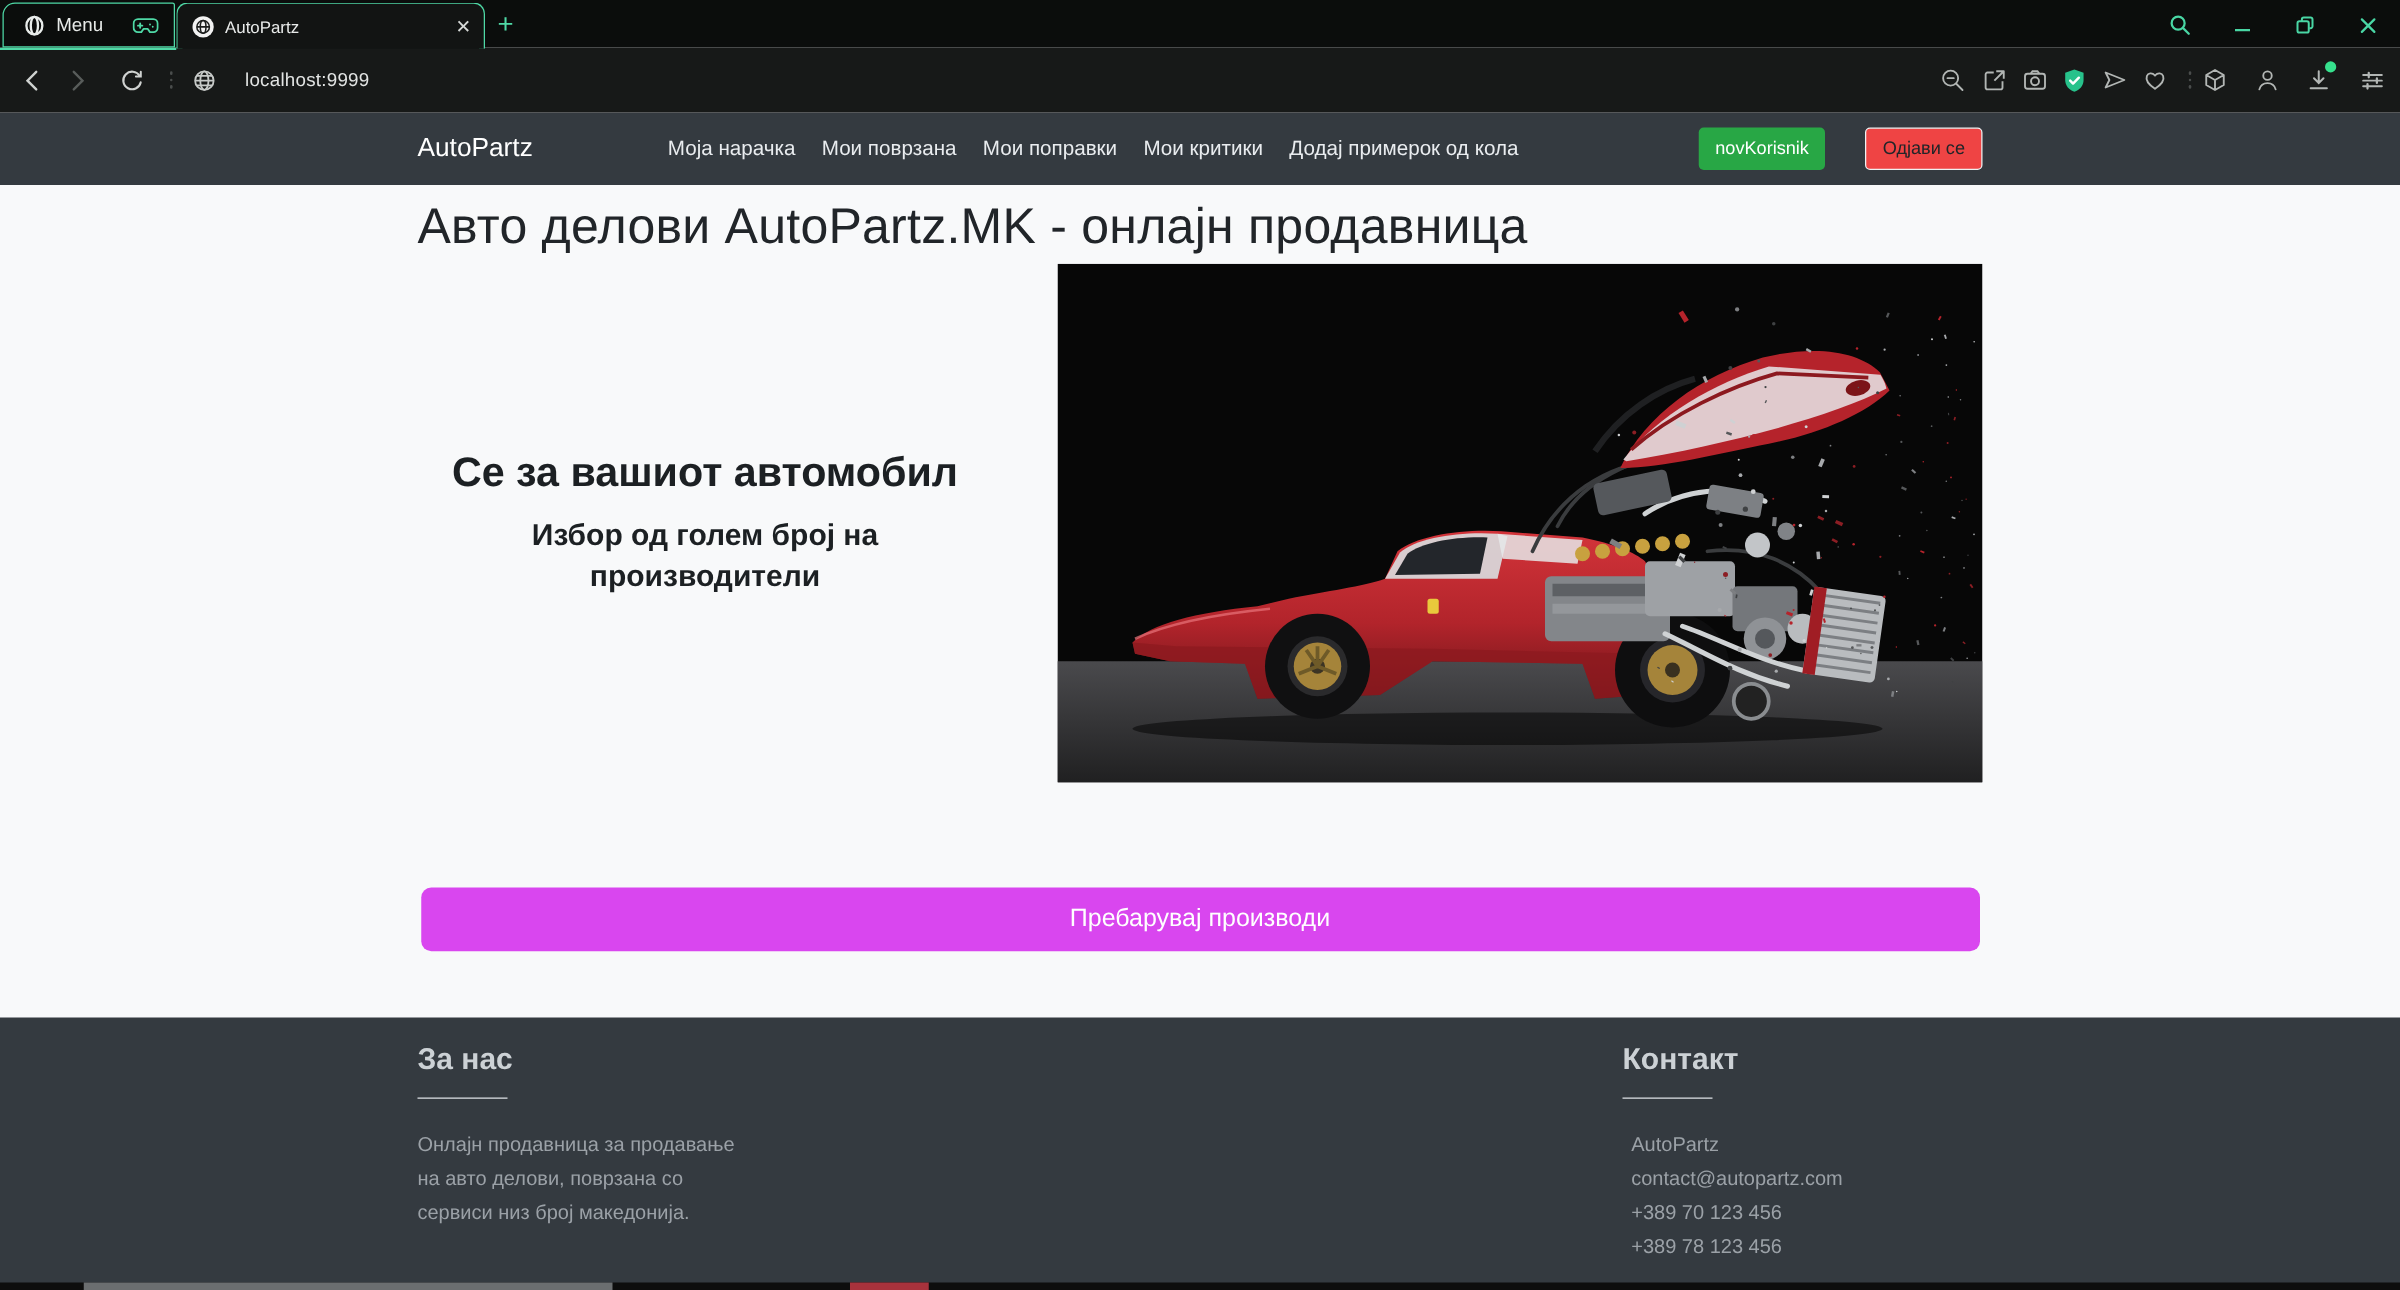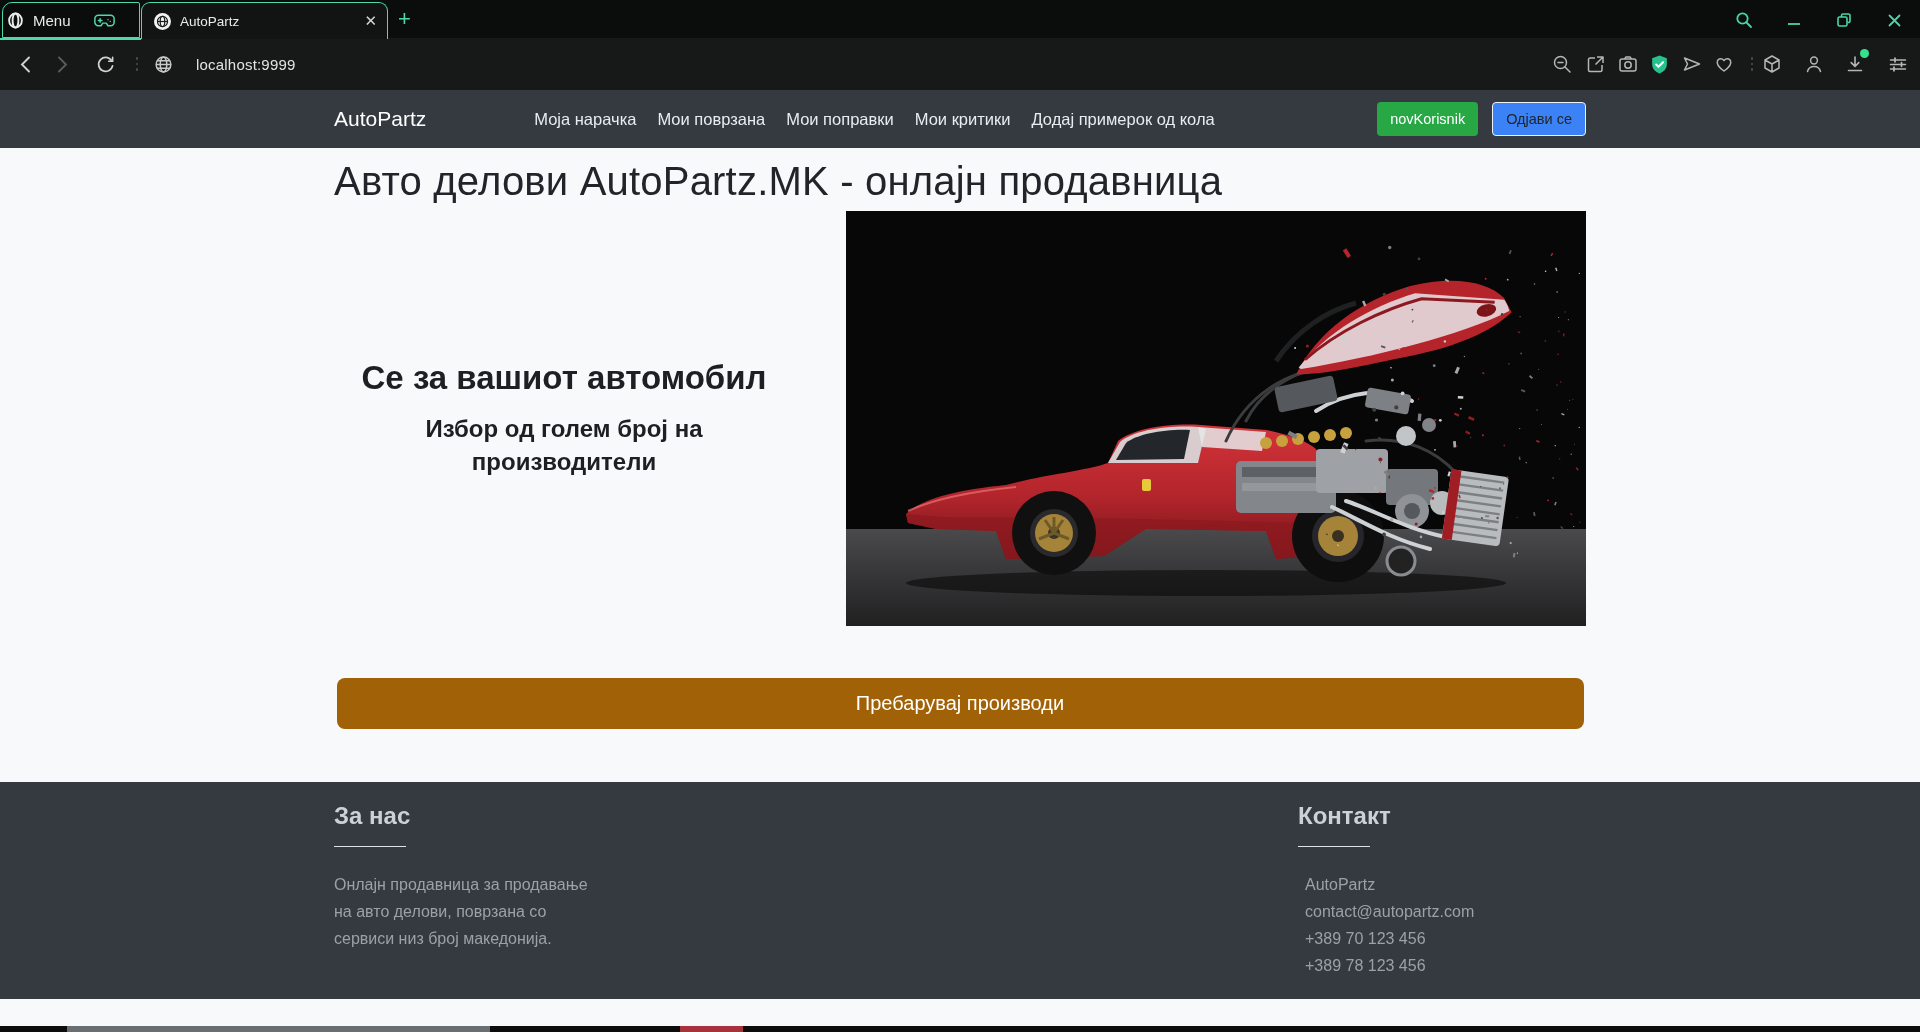--- a/index.html
+++ b/index.html
@@ -3,21 +3,21 @@
 <meta charset="utf-8">
 <style>
   * { margin:0; padding:0; box-sizing:border-box; }
   html,body { width:1920px; height:1032px; overflow:hidden; background:#f8f9fa;
               font-family:"Liberation Sans", sans-serif; }
 
   
   .tabbar { position:absolute; left:0; top:0; width:1920px; height:38px; background:#0b0d0c; z-index:30; }
   .menu-btn { position:absolute; left:2px; top:2px; width:138px; height:36px;
               border:1px solid #4fd9a6; border-bottom-color:#4fd9a6; border-radius:10px 2px 0 0;
-              display:flex; align-items:center; padding-left:4px; gap:9px; color:#e7eae8; font-size:15px; }
+              display:flex; align-items:center; padding-left:16px; gap:9px; color:#e7eae8; font-size:15px; }
   .menu-btn .gx { margin-left:14px; }
   .tab { position:absolute; left:141px; top:2px; width:247px; height:37px; background:#121413;
          border:1px solid #4fd9a6; border-bottom:none; border-radius:9px 9px 0 0;
          display:flex; align-items:center; padding:0 10px 0 12px; gap:9px; }
   .tab-title { color:#e9ebea; font-size:13.5px; flex:1; white-space:nowrap; overflow:hidden; }
   .tab-close { color:#d6d9d7; font-size:15px; cursor:default; }
   .favicon { width:17px; height:17px; border-radius:50%; background:#f2f2f2; display:flex; align-items:center; justify-content:center; }
   .newtab { position:absolute; left:398px; top:6px; color:#4fd9a6; font-size:22px; font-weight:300; }
   .wctl { position:absolute; top:7px; width:26px; height:26px; display:flex; align-items:center; justify-content:center; color:#49d6a4; }
 
@@ -34,32 +34,32 @@
   .page { position:absolute; left:0; top:90px; width:1920px; height:942px; background:#f8f9fa; }
   .site-nav { height:58px; background:#343a40; display:flex; align-items:center; }
   .container { width:1252px; margin:0 auto; position:relative; }
   .site-nav .container { display:flex; align-items:center; }
   .brand { color:#ffffff; font-size:21px; margin-right:108px; text-decoration:none; }
   .nav-links { display:flex; gap:21px;text-align:right; }
   .nav-links a { color:#e9ecef; font-size:16.5px; text-decoration:none; white-space:nowrap; }
   .nav-btns { margin-left:auto; display:flex; gap:14px; }
   .btn-green { background:#28a745; color:#fff; border:none; border-radius:4px; font-size:14.5px;
                padding:8px 13px; font-family:inherit; }
-  .btn-white { background:#3b82f6; color:#212529; border:1px solid #f0f1f2; border-radius:4px;
-               font-size:14.5px; padding:8px 13px; font-family:inherit; }
+  .btn-white { background:#ef4444; color:#212529; border:1px solid #f0f1f2; border-radius:4px;
+               font-size:14.5px; padding:8px 13px; font-family:inherit;margin-left:18px; }
 
   .page-title { font-size:40px; font-weight:500; color:#212529; margin-top:11px; letter-spacing:.2px; }
 
   .hero { display:flex; margin-top:7px; align-items:center; }
   .hero-text { width:460px; text-align:center; padding:0 10px; }
   .hero-h { font-size:33px; font-weight:600; color:#1c2023; }
   .hero-sub { font-size:24px; font-weight:600; color:#1c2023; margin:16px auto 0; width:330px; line-height:1.35; }
   .hero-img { margin-left:auto; width:740px; height:415px; display:block; }
 
-  .cta { display:block; width:1247px; margin:52px auto 0; height:51px; background:#a16207; border:none;
+  .cta { display:block; width:1247px; margin:84px auto 0; height:51px; background:#d946ef; border:none;
          border-radius:8px; color:#fff; font-size:20px; font-family:inherit; }
 
   footer { margin-top:53px; height:217px; background:#343a40; }
   .fcol { position:absolute; top:20px; }
   .fcol h3 { color:#ccd1d5; font-size:24px; font-weight:700; }
   .fcol .rule { width:72px; border:none; border-top:1px solid #dee2e6; margin:16px 0 24px; }
   .ftext { color:#9ba1a7; font-size:16px; line-height:27px; }
   .fcol-about { left:0; width:260px; }
   .fcol-info  { left:536px; width:180px; }
   .fcol-contact { left:964px; width:280px; }

